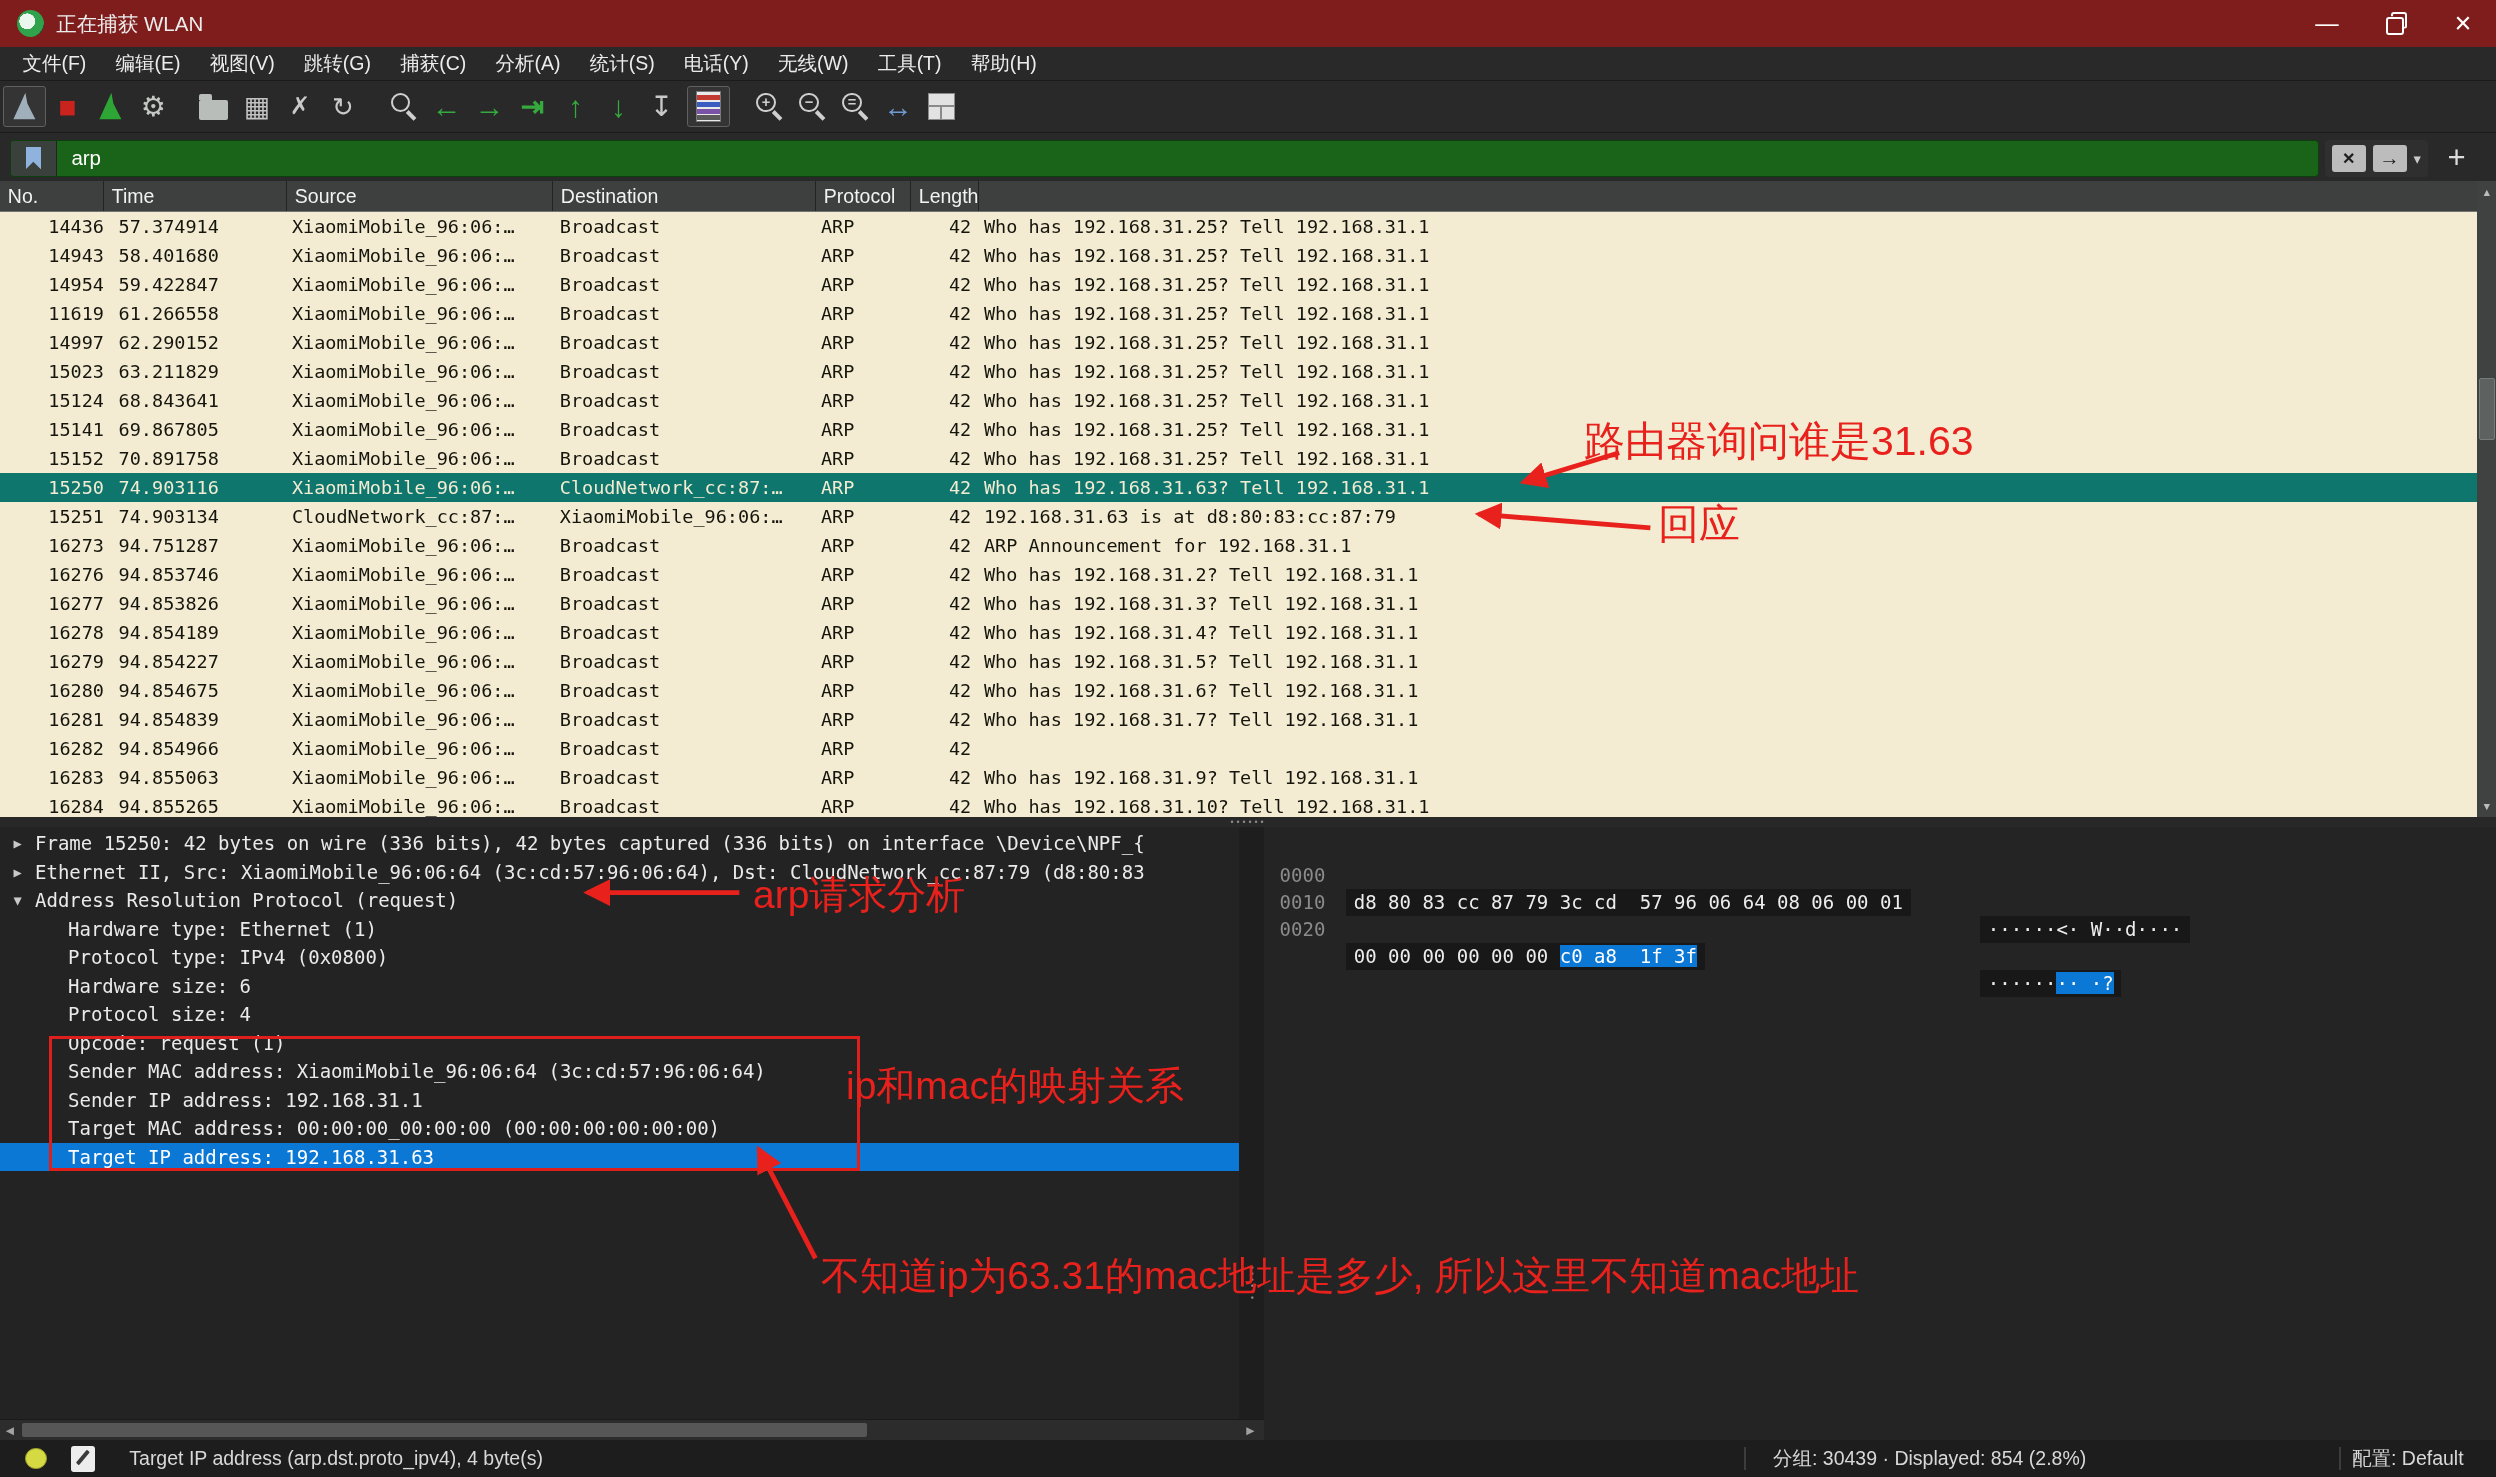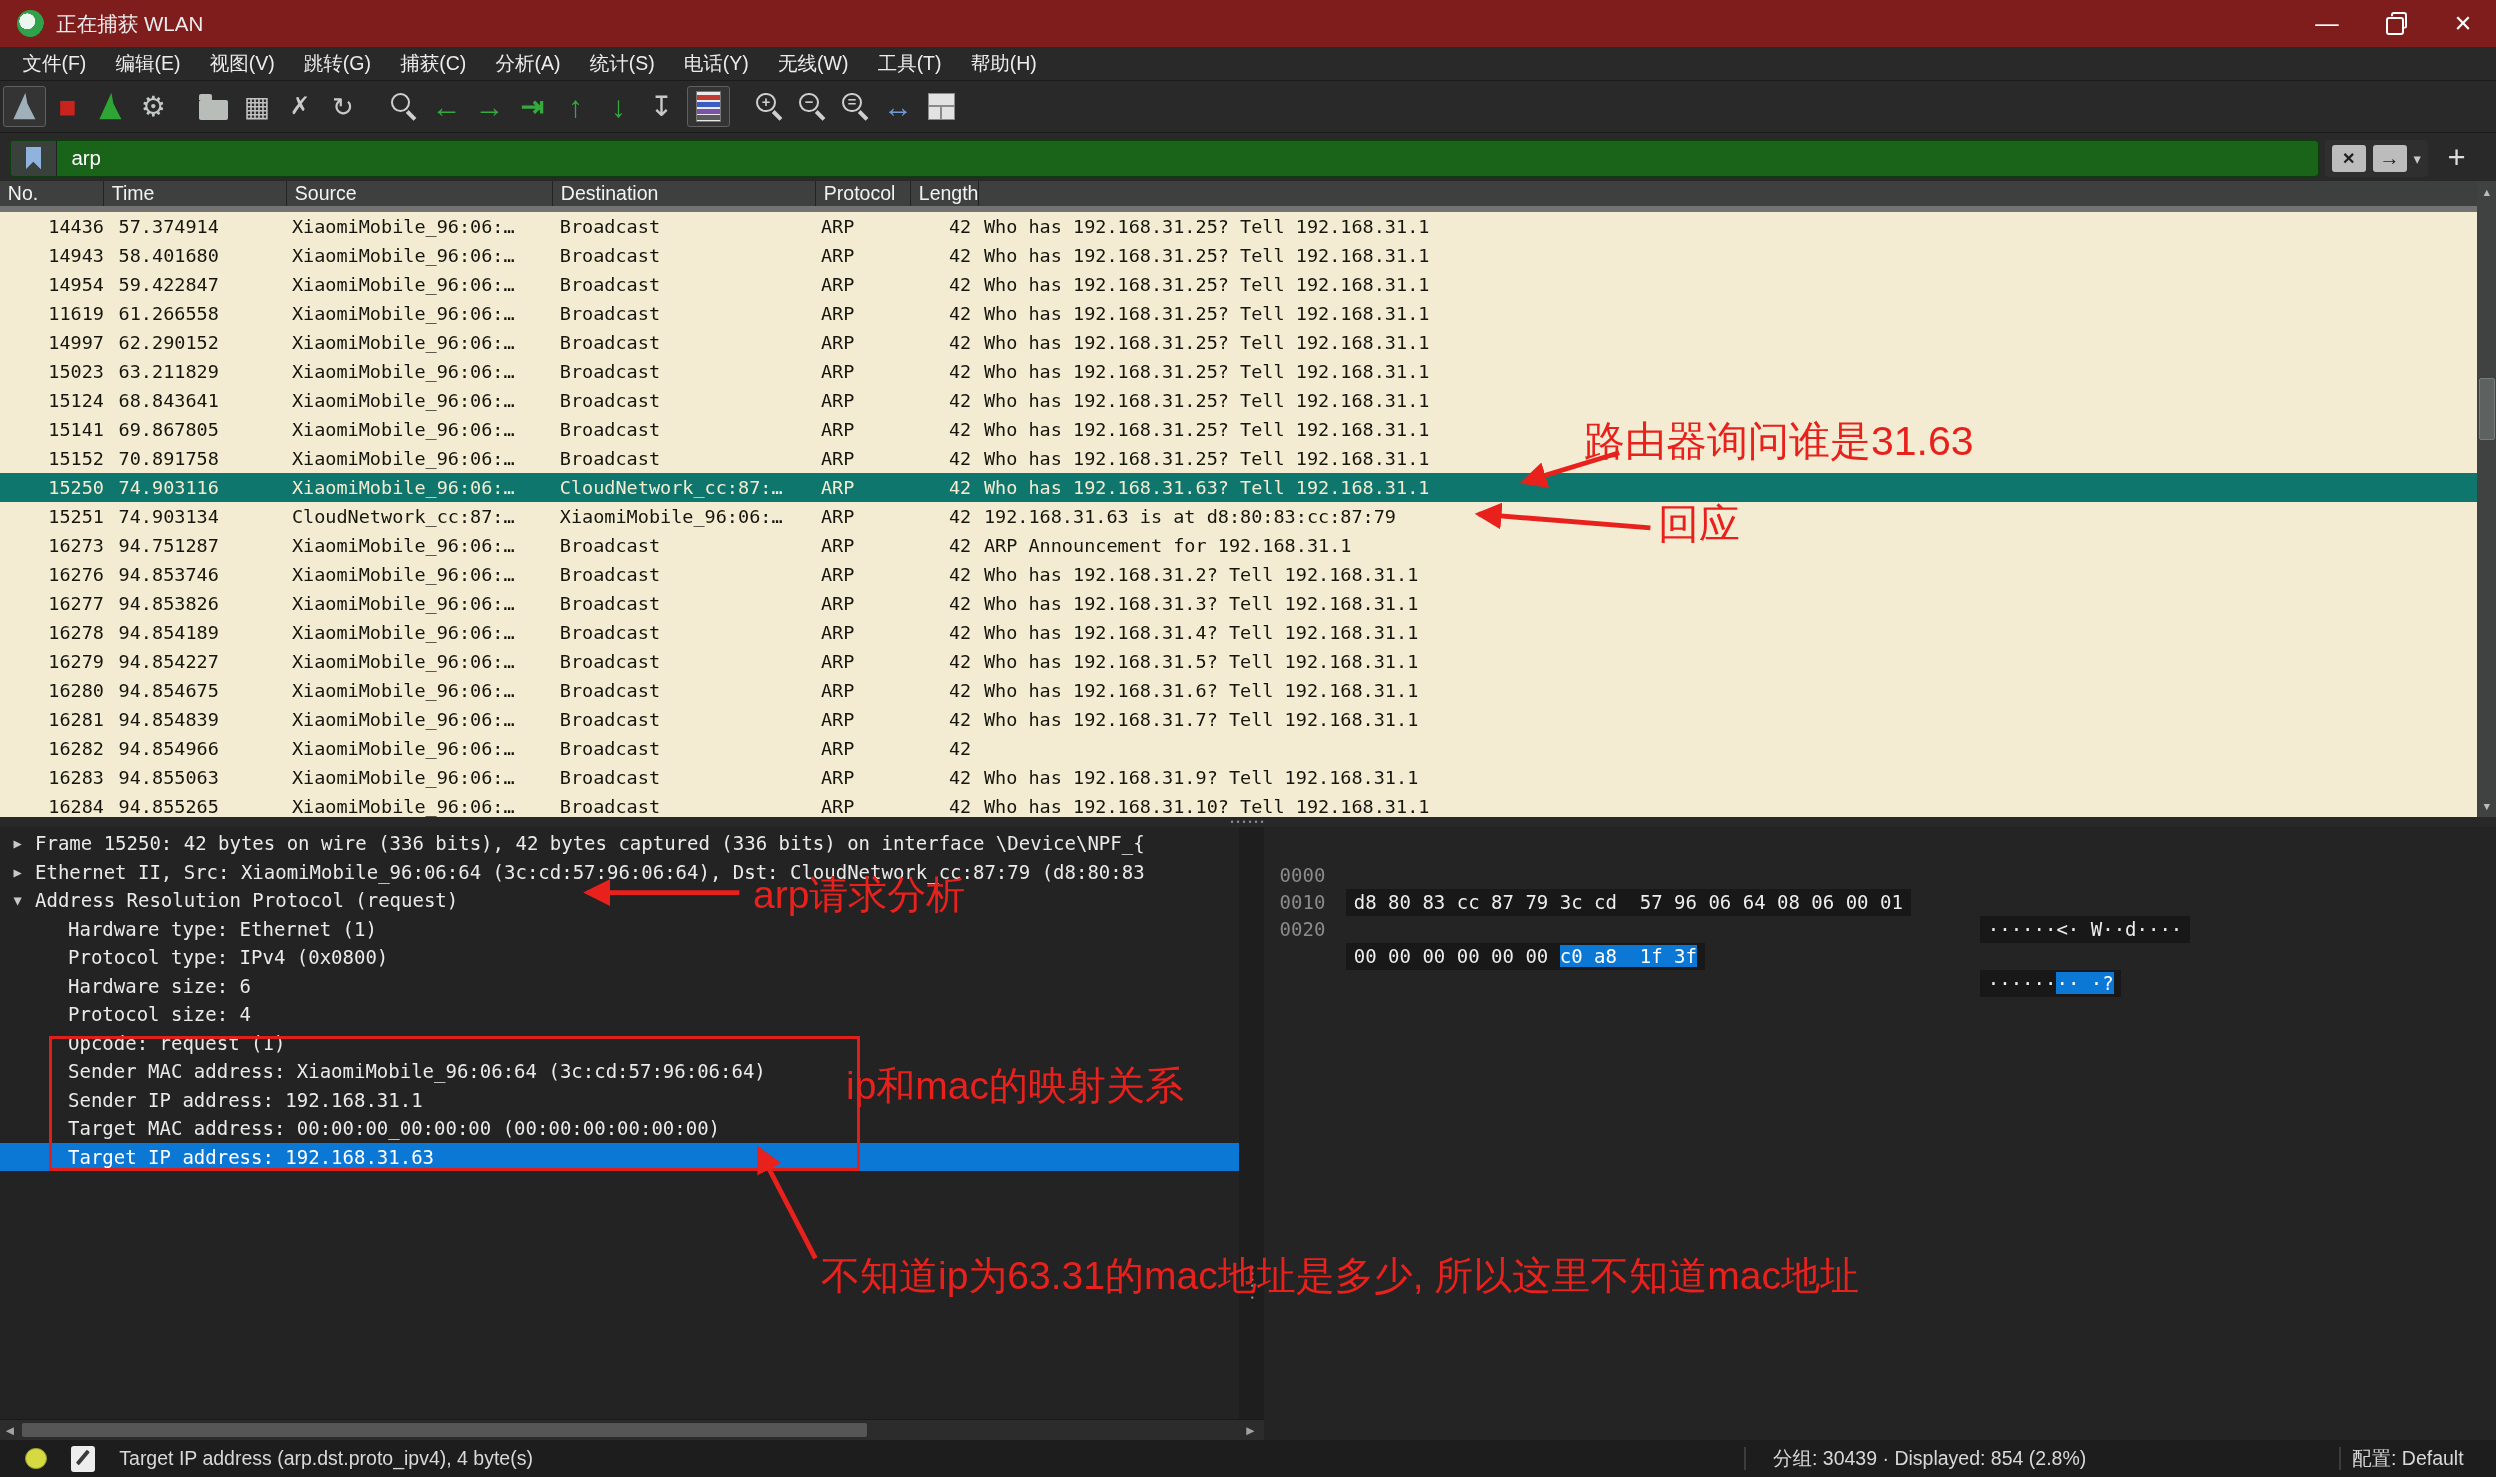--- a/index.html
+++ b/index.html
@@ -44,21 +44,21 @@
   .bookmark-btn{width:45px;height:100%;background:#3a403b;border-right:1px solid #222;border-radius:3.9px 0 0 3.9px;display:flex;align-items:center;justify-content:center;flex:none}
   .bookmark-glyph{width:15.6px;height:22.4px;background:#8fb3dc;clip-path:polygon(0 0,100% 0,100% 100%,50% 66%,0 100%)}
   .filter-text{color:#fff;font-size:20.5px;margin-left:14.6px}
   .filter-ctrls{position:absolute;left:2325px;top:6.8px;height:37px;display:flex;align-items:center;background:#2f2f2f;border-radius:3.9px;padding:0 6.8px;gap:6.8px;box-sizing:border-box}
   .fbtn{width:34px;height:27px;background:#bcbcbc;border-radius:2.9px;color:#1e1e1e;font-size:20.5px;font-weight:bold;display:flex;align-items:center;justify-content:center}
   .fcaret{color:#c9c9c9;font-size:14.6px}
   .add-btn{position:absolute;left:2436px;top:8.8px;width:41px;height:33px;color:#dcdcdc;font-size:31px;display:flex;align-items:center;justify-content:center}
 
   
   .plist{position:absolute;top:181px;left:0;width:2477px;height:636px}
-  .phead{height:31px;background:#3d403f;display:flex;color:#f2f2f2;font-size:19.5px;border-bottom:6px solid #737373;box-sizing:border-box}
+  .phead{height:31px;background:#3d403f;display:flex;color:#f2f2f2;font-size:19.5px;border-bottom:1px solid #737373;box-sizing:border-box}
   .hcell{flex:none;display:flex;align-items:center;padding-left:7.8px;box-sizing:border-box;overflow:hidden;white-space:nowrap;border-right:1px solid #232323}
   .hcell:nth-of-type(1){width:104px}.hcell:nth-of-type(2){width:183px}.hcell:nth-of-type(3){width:266px}
   .hcell:nth-of-type(4){width:263px}.hcell:nth-of-type(5){width:95px}.hcell:nth-of-type(6){width:68px}
   .hcell:nth-of-type(7){flex:1;border-right:none}
   .prows{position:absolute;top:31px;left:0;right:0;bottom:0;background:#f3ecd2;font-family:"DejaVu Sans Mono",monospace;font-size:18.5px;color:#15150d;overflow:hidden}
   .prow{height:29px;display:flex;align-items:center;white-space:nowrap}
   .prow.selected{background:#0f766e;color:#f3ecd2}
   .prow span{flex:none;box-sizing:border-box;overflow:hidden}
   .pc1{width:104px;text-align:right}.pc2{width:183px;padding-left:14.6px}.pc3{width:266px;padding-left:4.9px}
   .pc4{width:263px;padding-left:6.8px}.pc5{width:95px;padding-left:4.9px}.pc6{width:68px;text-align:right;padding-right:7.8px}
@@ -91,21 +91,21 @@
   .off{position:absolute;left:15.6px;color:#8b8b8b}
   .bytes{position:absolute;left:82px;background:#181818;padding:0 7.8px}
   .ascii{position:absolute;left:716px;background:#181818;padding:0 7.8px}
   .selseg{background:#0c78d6;color:#fff}
 
   
   .statusbar{position:absolute;left:0;top:1440px;width:100%;height:37px;background:#1d1d1d;color:#d8d8d8;font-size:19.5px;display:flex;align-items:center}
   .expert-dot{width:21.5px;height:21.5px;border-radius:50%;background:#d5d942;border:1px solid #9ea22c;margin-left:25px;flex:none;box-sizing:border-box}
   .note-btn{width:24.4px;height:26px;background:#ededed;border-radius:2.9px;margin-left:24.4px;flex:none;position:relative}
   .note-btn::after{content:"";position:absolute;left:9.8px;top:3.9px;width:3.9px;height:16.6px;background:#3a3a3a;transform:rotate(40deg);border-radius:1px}
-  .sb-left{margin-left:24px;white-space:nowrap}
+  .sb-left{margin-left:34px;white-space:nowrap}
   .sb-div{position:absolute;top:6.8px;width:2px;height:23.4px;background:#3c3c3c}
   .sb-packets{position:absolute;left:1773px;white-space:nowrap}
   .sb-profile{position:absolute;left:2352px;white-space:nowrap}
 
   
   .overlay{position:absolute;left:0;top:0;width:2497px;height:1478px;pointer-events:none;z-index:40}
   .ann{position:absolute;color:#e8211d;white-space:nowrap;z-index:41;font-weight:500}
   .annA{left:1584px;top:414px;font-size:41px}
   .annB{left:1658px;top:497px;font-size:41px}
   .annC{left:753px;top:868px;font-size:39px}

